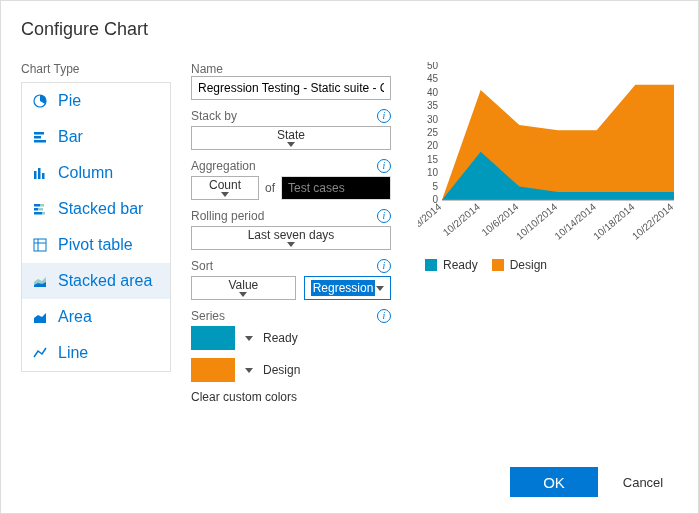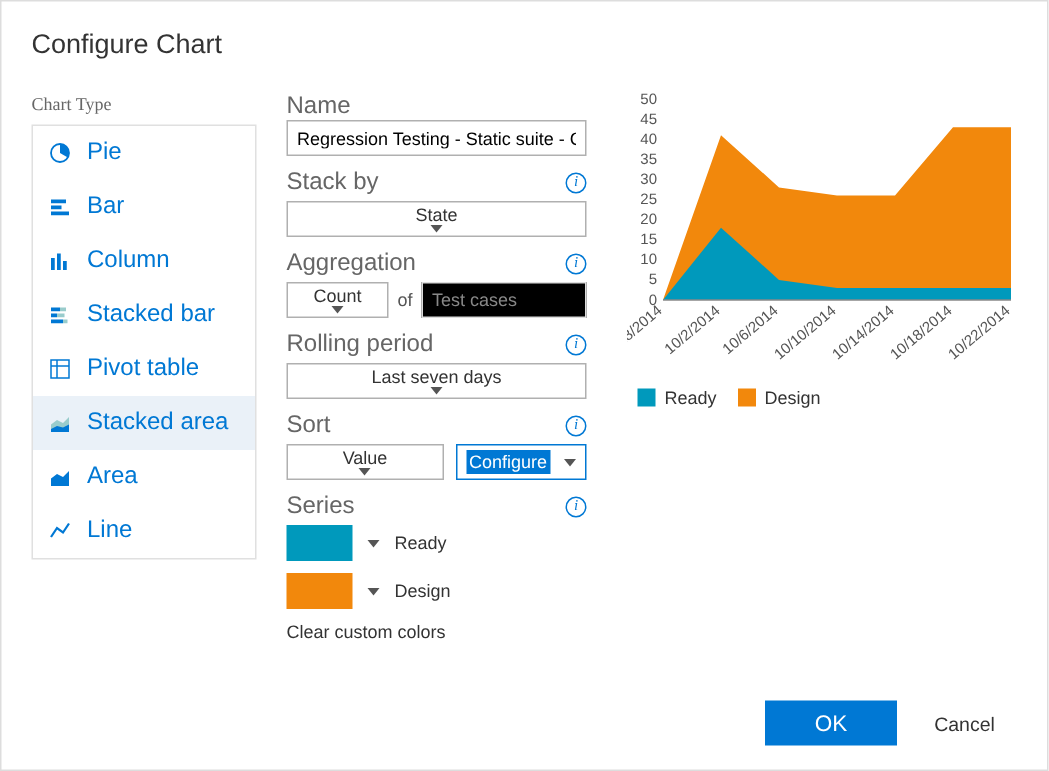--- a/index.html
+++ b/index.html
@@ -18,34 +18,34 @@
     font-size: 18px;
     font-weight: 300;
     color: #333;
     margin-bottom: 22px;
   }
   .columns { display: flex; gap: 20px; }
   .col-left { width: 150px; }
   .col-mid { width: 200px; }
   .col-right { flex: 1; }
 
-  .section-label { color: #666; font-size: 12px; margin-bottom: 6px; font-family: Liberation Serif, serif; }
+  .section-label { color: #666; font-size: 12px; margin-bottom: 6px; }
 
   .chart-type-list { border: 1px solid #e0e0e0; }
   .ct-item {
     display: flex; align-items: center; gap: 10px;
     padding: 9px 10px; color: #0078d4; cursor: pointer;
     font-size: 16px;
   }
   .ct-item.selected { background: #eaf1f8; }
   .ct-icon { width: 16px; height: 16px; flex-shrink: 0; }
 
   .field { margin-bottom: 9px; }
   .field-label-row { display:flex; align-items:center; justify-content: space-between; margin-bottom:3px;}
-  .field-label { color: #666; font-size: 16px; }
+  .field-label { color: #666; font-size: 12px; }
   .info-icon {
     width: 14px; height: 14px; border: 1px solid #0078d4; border-radius: 50%;
     color: #0078d4; font-size: 10px; line-height: 12px; text-align: center;
     font-style: italic; font-family: Georgia, serif;
   }
   .txt-input, .select {
     width: 100%; height: 24px; border: 1px solid #b0b0b0;
     padding: 2px 6px; font-size: 12px; background: #fff;
     font-family: inherit;
   }
@@ -215,21 +215,21 @@
       <div class="field-label-row">
         <span class="field-label">Sort</span>
         <span class="info-icon">i</span>
       </div>
       <div class="sort-row">
         <div class="select">
           <span>Value</span>
           <span class="chev"></span>
         </div>
         <div class="sort-asc">
-          <span class="sel">Configure</span>
+          <span class="sel">Regression</span>
           <span class="chev"></span>
         </div>
       </div>
     </div>
 
     <div class="field">
       <div class="field-label-row">
         <span class="field-label">Series</span>
         <span class="info-icon">i</span>
       </div>

